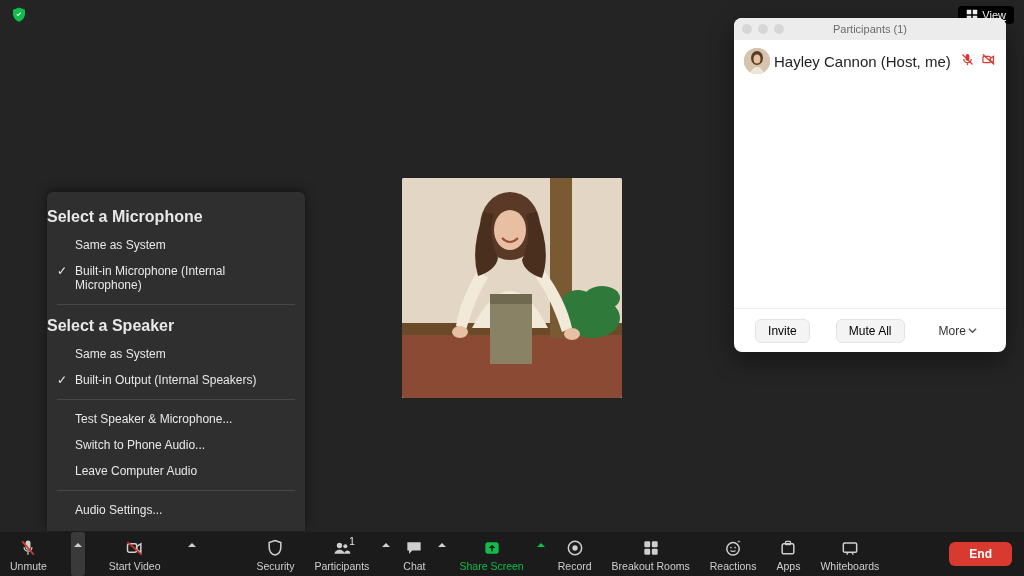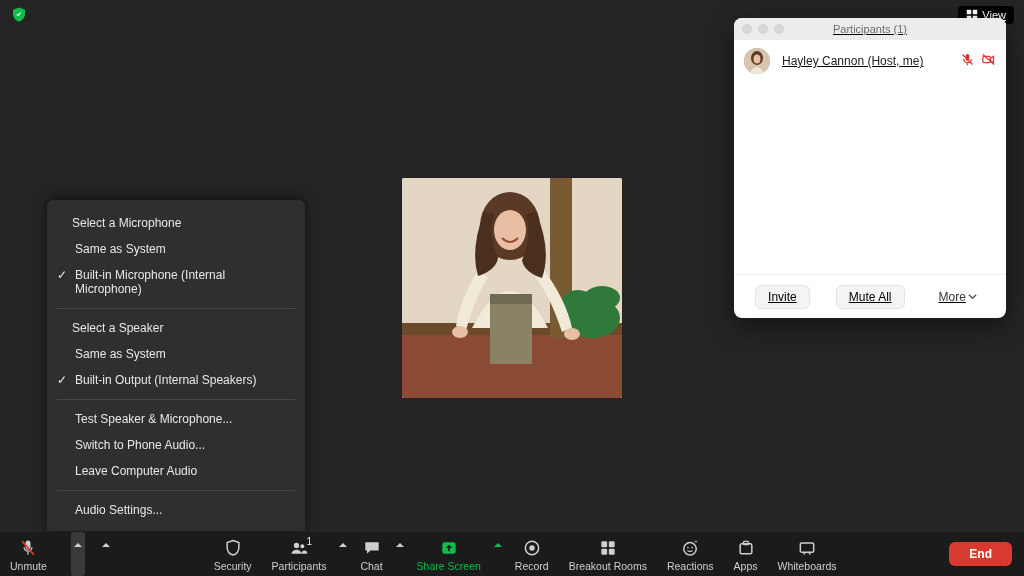--- a/index.html
+++ b/index.html
@@ -12,41 +12,41 @@
 
   
   .view-btn { position:absolute; top:6px; right:10px; background:#000; color:#fff; font-size:11px; padding:3px 8px; border-radius:4px; display:flex; align-items:center; gap:4px; cursor:pointer;text-decoration:underline; }
   .view-btn svg { width:12px; height:12px; }
 
   
   .center-tile { position:absolute; left:402px; top:178px; width:220px; height:220px; border-radius:2px; overflow:hidden; background:#d9c7b4; }
   .center-tile svg { display:block; }
 
   
-  .panel { position:absolute; top:18px; right:18px; width:272px; height:300px; background:#fff; border-radius:8px; box-shadow:0 8px 24px rgba(0,0,0,.45); display:flex; flex-direction:column; overflow:hidden;text-decoration:underline; }
+  .panel { position:absolute; top:18px; right:18px; width:272px; height:334px; background:#fff; border-radius:8px; box-shadow:0 8px 24px rgba(0,0,0,.45); display:flex; flex-direction:column; overflow:hidden; }
   .panel-titlebar { height:22px; background:#ececec; display:flex; align-items:center; position:relative; }
   .traffic { position:absolute; left:8px; display:flex; gap:6px; }
   .traffic span { width:10px; height:10px; border-radius:50%; background:#d6d6d6; }
   .panel-titlebar .t-title { flex:1; text-align:center; font-size:11px; color:#6b6b6b; }
   .panel-list { flex:1; padding:8px 10px; }
-  .participant-row { display:flex; align-items:center; gap:12px; font-size:12px; color:#222; }
+  .participant-row { display:flex; align-items:center; gap:4px; font-size:15px; color:#222; }
   .avatar { width:26px; height:26px; border-radius:50%; overflow:hidden; background:#c9b6a1; flex:0 0 auto; }
   .avatar svg { width:26px; height:26px; display:block; }
   .p-name { flex:1; }
   .p-icons { display:flex; gap:6px; }
   .p-icons .micmute, .p-icons .cammute { color:#d63a2f; }
   .p-icons svg { width:15px; height:15px; }
   .panel-footer { height:44px; border-top:1px solid #eee; display:flex; align-items:center; justify-content:space-around; padding:0 8px; }
   .pf-btn { font-size:12px; color:#000000; background:#f4f4f4; border:1px solid #e3e3e3; padding:4px 12px; border-radius:6px; cursor:pointer; }
   .pf-more { font-size:12px; color:#333; padding:4px 8px; cursor:pointer; display:flex; align-items:center; gap:2px; }
   .pf-more svg { width:9px; height:9px; }
 
   
   .audio-pop { position:absolute; left:47px; bottom:45px; width:258px; background:#2f2f2f; color:#e8e8e8; border-radius:6px 6px 0 0; font-size:12px; padding:10px 0 8px; box-shadow:0 -2px 10px rgba(0,0,0,.5); }
-  .ap-section-title { font-weight:400; padding:6px 25px; font-size:12px; }
+  .ap-section-title { font-weight:700; padding:6px 0; font-size:16px; }
   .ap-item { padding:6px 14px 6px 28px; position:relative; cursor:pointer; }
   .ap-item .check { position:absolute; left:10px; top:6px; font-size:12px; }
   .ap-sep { height:1px; background:#474747; margin:6px 10px; }
 
   
   .toolbar { position:absolute; left:0; bottom:0; width:100%; height:44px; background:#1b1b1b; display:flex; align-items:center; color:#cfcfcf; font-size:10.5px; }
   .tb-group { display:flex; align-items:flex-end; height:100%;gap:14px; }
   .tb-btn { display:flex; flex-direction:column; align-items:center; justify-content:flex-end; padding:0 10px 4px; height:100%; cursor:pointer; position:relative; }
   .tb-btn svg { width:20px; height:20px; margin-bottom:2px; }
   .tb-btn .lbl { white-space:nowrap; }
@@ -188,20 +188,28 @@
             <line x1="5" y1="4" x2="19" y2="20" stroke="#d63a2f" stroke-width="2"></line>
           </svg>
         <span class="lbl">Unmute</span>
       </div>
       <div class="tb-caret active">
           <svg viewBox="0 0 10 10">
             <path d="M1 7l4-4 4 4z"></path>
           </svg>
         </div>
 
+      <div class="tb-btn">
+        <svg viewBox="0 0 24 24">
+            <rect x="3" y="7" width="11" height="10" rx="2" fill="none" stroke="#cfcfcf" stroke-width="1.8"></rect>
+            <path d="M14 10l5-3v10l-5-3z" fill="none" stroke="#cfcfcf" stroke-width="1.8"></path>
+            <line x1="3" y1="5" x2="20" y2="20" stroke="#d63a2f" stroke-width="2"></line>
+          </svg>
+        <span class="lbl">Start Video</span>
+      </div>
       <div class="tb-caret">
           <svg viewBox="0 0 10 10">
             <path d="M1 7l4-4 4 4z"></path>
           </svg>
         </div>
     </div>
 
     <div class="tb-spacer"></div>
 
     <div class="tb-group" style="gap:0;">

